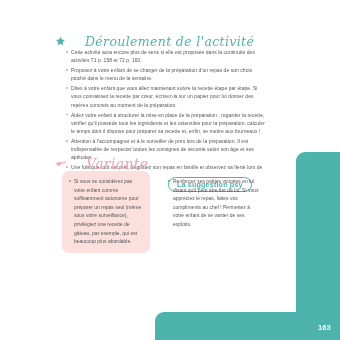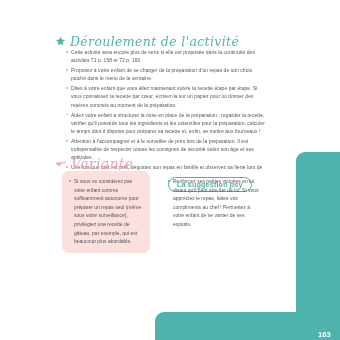--- a/index.html
+++ b/index.html
@@ -47,34 +47,34 @@
     right: 44px;
     bottom: 28px;
     width: 14px;
     height: 14px;
     background: #ffffff;
     border-bottom-right-radius: 14px;
   }
   .page-number {
     position: absolute;
     right: 9px;
-    bottom: 1px;
+    bottom: 8px;
     color: #ffffff;
     font-size: 7.5px;
     font-weight: bold;
     letter-spacing: 0.2px;
     z-index: 4;
   }
 
   
   .section-head {
     position: absolute;
     display: flex;
     align-items: center;
-    gap: 4px;
+    gap: 19px;
   }
   .section-head .head-text {
     font-family: "DejaVu Serif", serif;
     font-style: italic;
     font-size: 12.5px;
     letter-spacing: 0.35px;
   }
   #deroulement-head {
     left: 55px;
     top: 34px;

